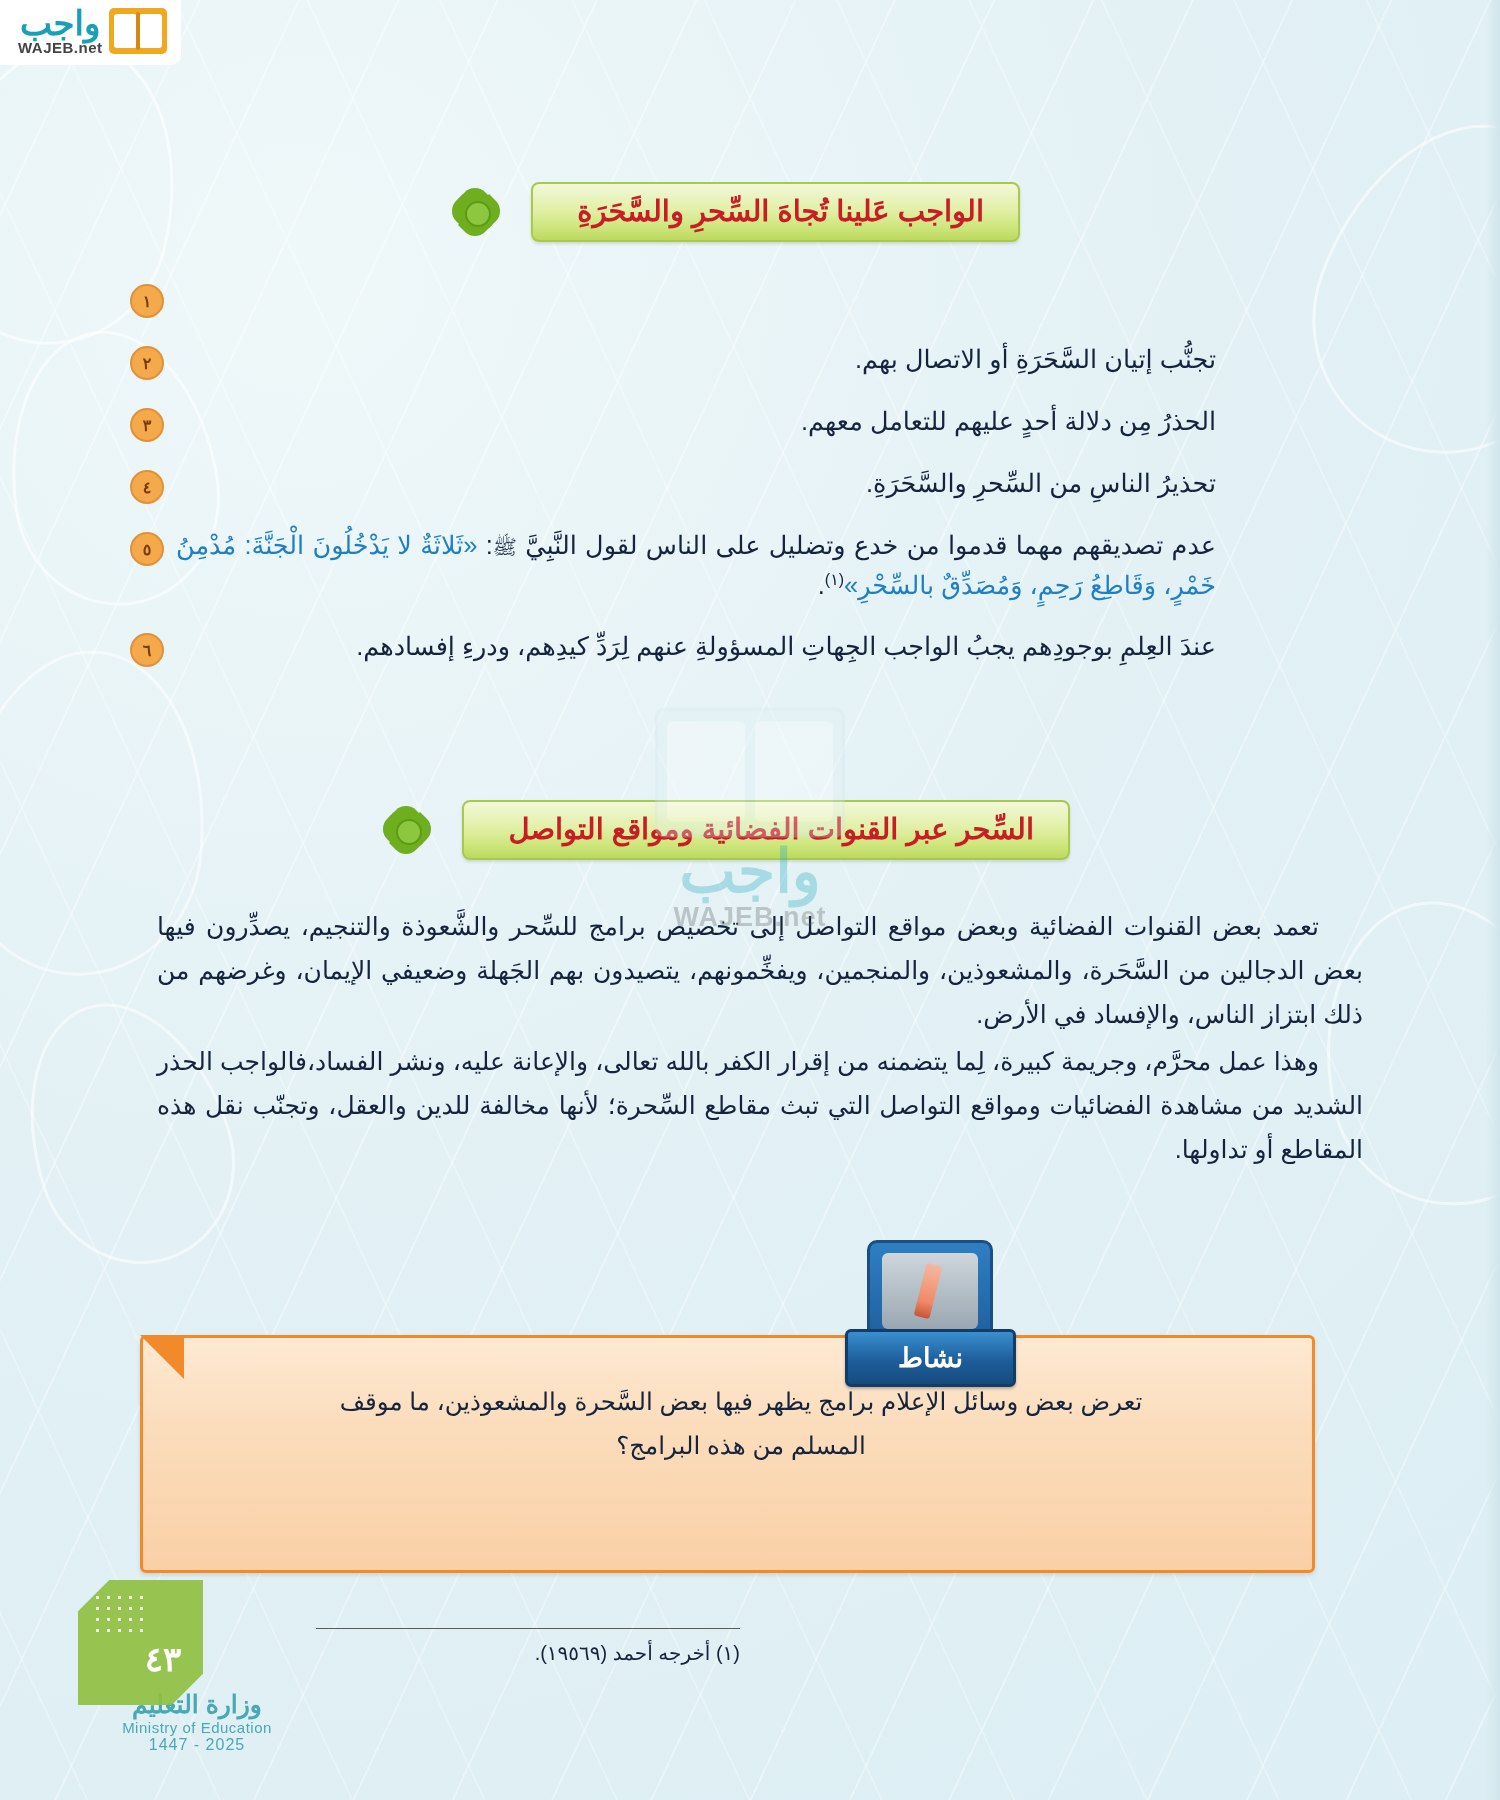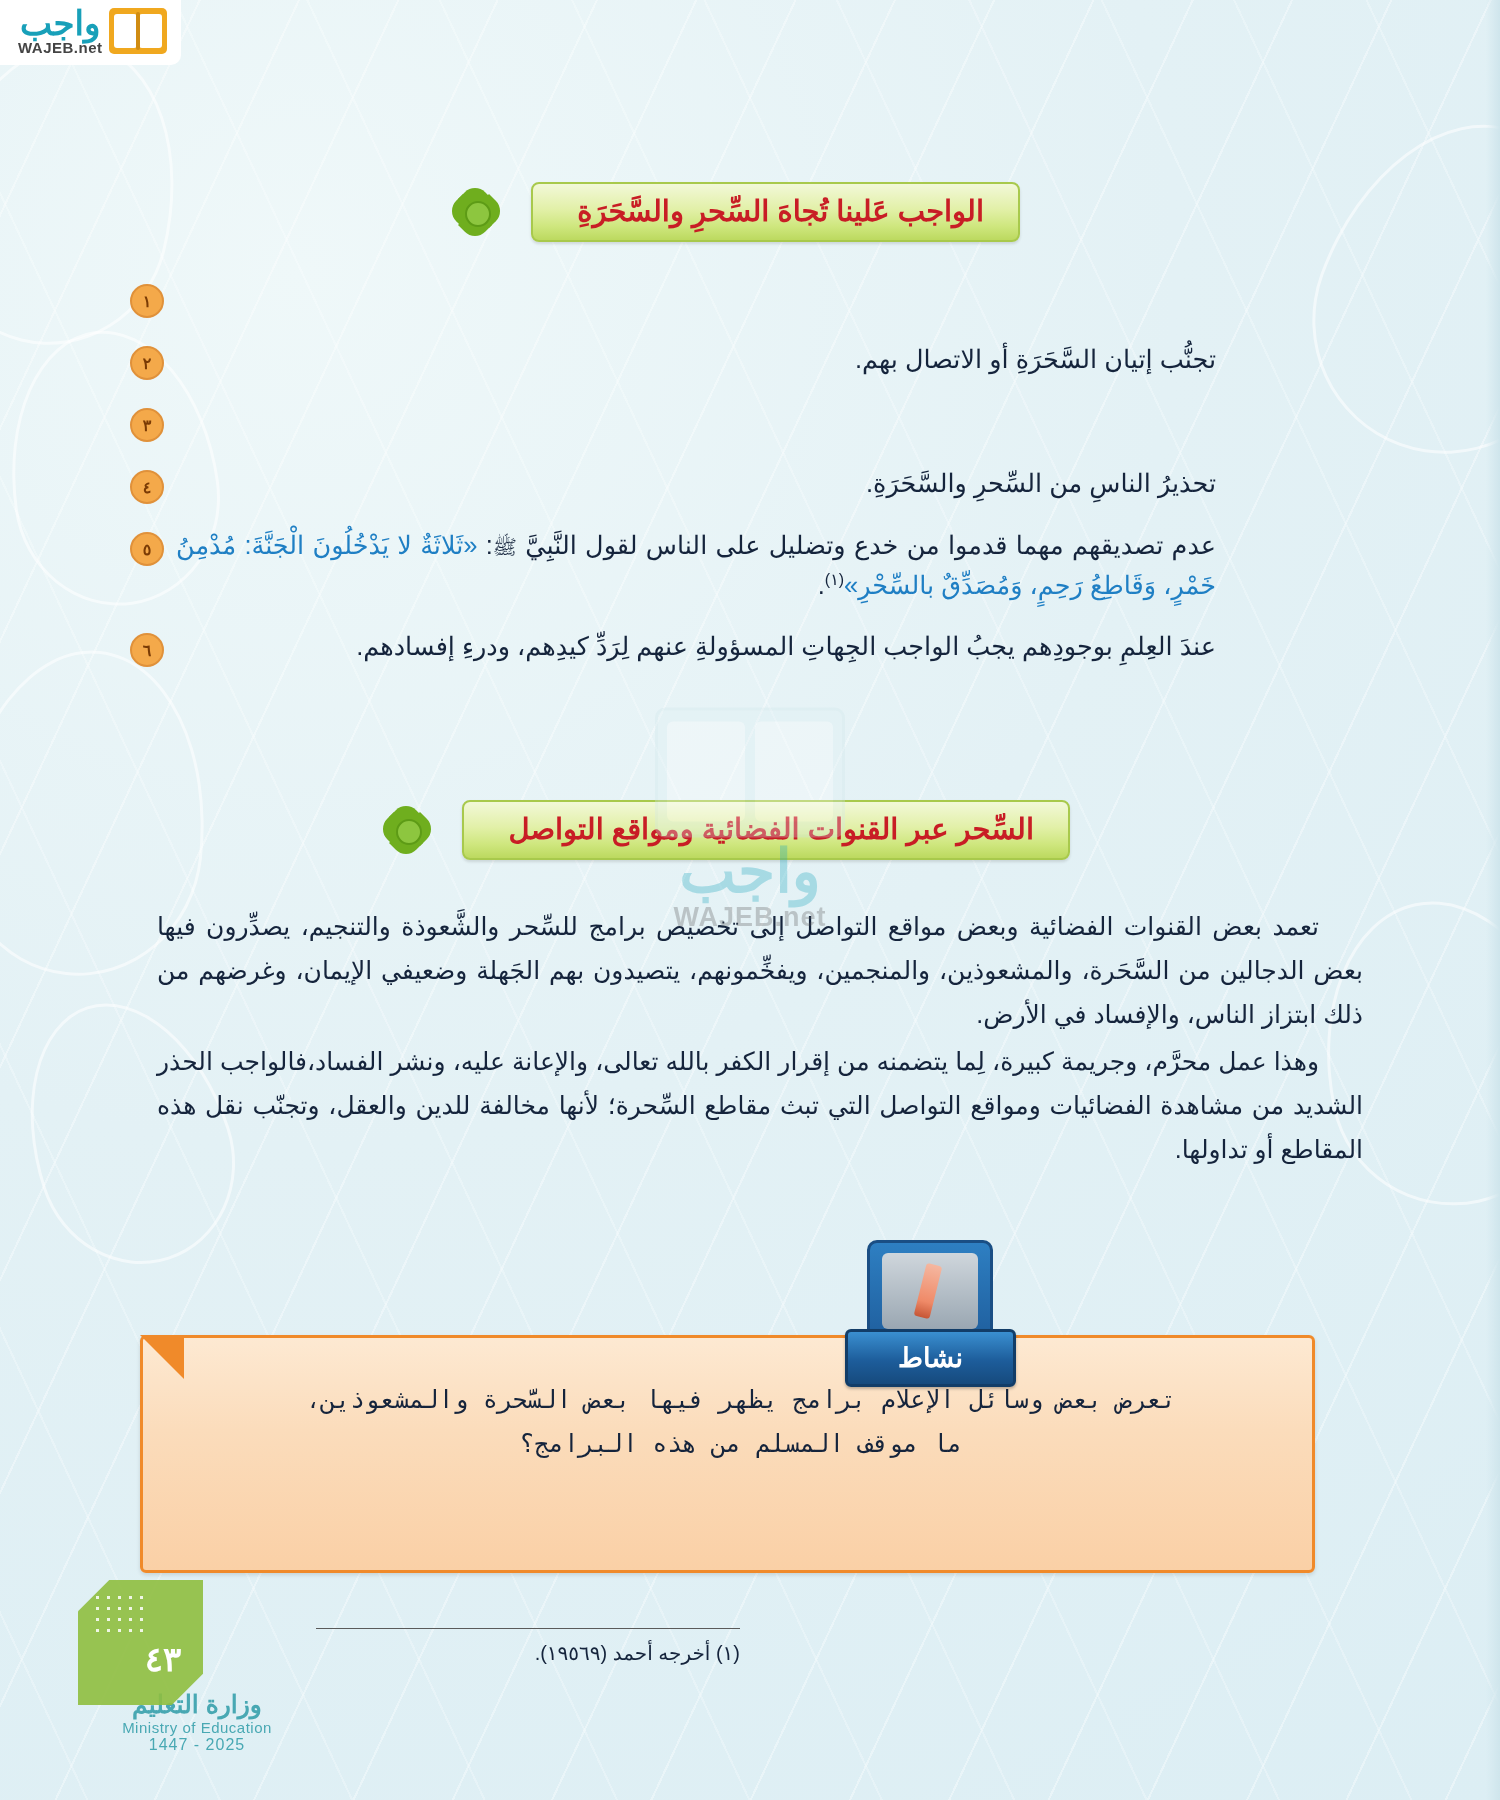--- a/index.html
+++ b/index.html
@@ -237,21 +237,20 @@
     z-index: 12;
   }
   .activity-box {
     position: relative;
     background: linear-gradient(to bottom, #fde9d2 0%, #fbdcbb 40%, #fad0a6 100%);
     border: 3px solid #f08a2a;
     border-radius: 6px;
     min-height: 160px;
     padding: 42px 60px 30px 87px;
     box-shadow: 0 2px 4px rgba(0,0,0,.12);
-    font-family: Liberation Mono, monospace;
   }
   .activity-box::before {
     content: "";
     position: absolute;
     left: -3px;
     top: -3px;
     border-top: 44px solid #f08a2a;
     border-left: 44px solid transparent;
   }
   .activity-text {
@@ -428,20 +427,21 @@
   <div class="li">
     <div class="li-num">١</div>
   </div>
 
   <div class="li">
     <div class="li-text">تجنُّب إتيان السَّحَرَةِ أو الاتصال بهم.</div>
     <div class="li-num">٢</div>
   </div>
 
   <div class="li">
+    <div class="li-text">الحذرُ مِن دلالة أحدٍ عليهم للتعامل معهم.</div>
     <div class="li-num">٣</div>
   </div>
 
   <div class="li">
     <div class="li-text">تحذيرُ الناسِ من السِّحرِ والسَّحَرَةِ.</div>
     <div class="li-num">٤</div>
   </div>
 
   <div class="li">
     <div class="li-text">

